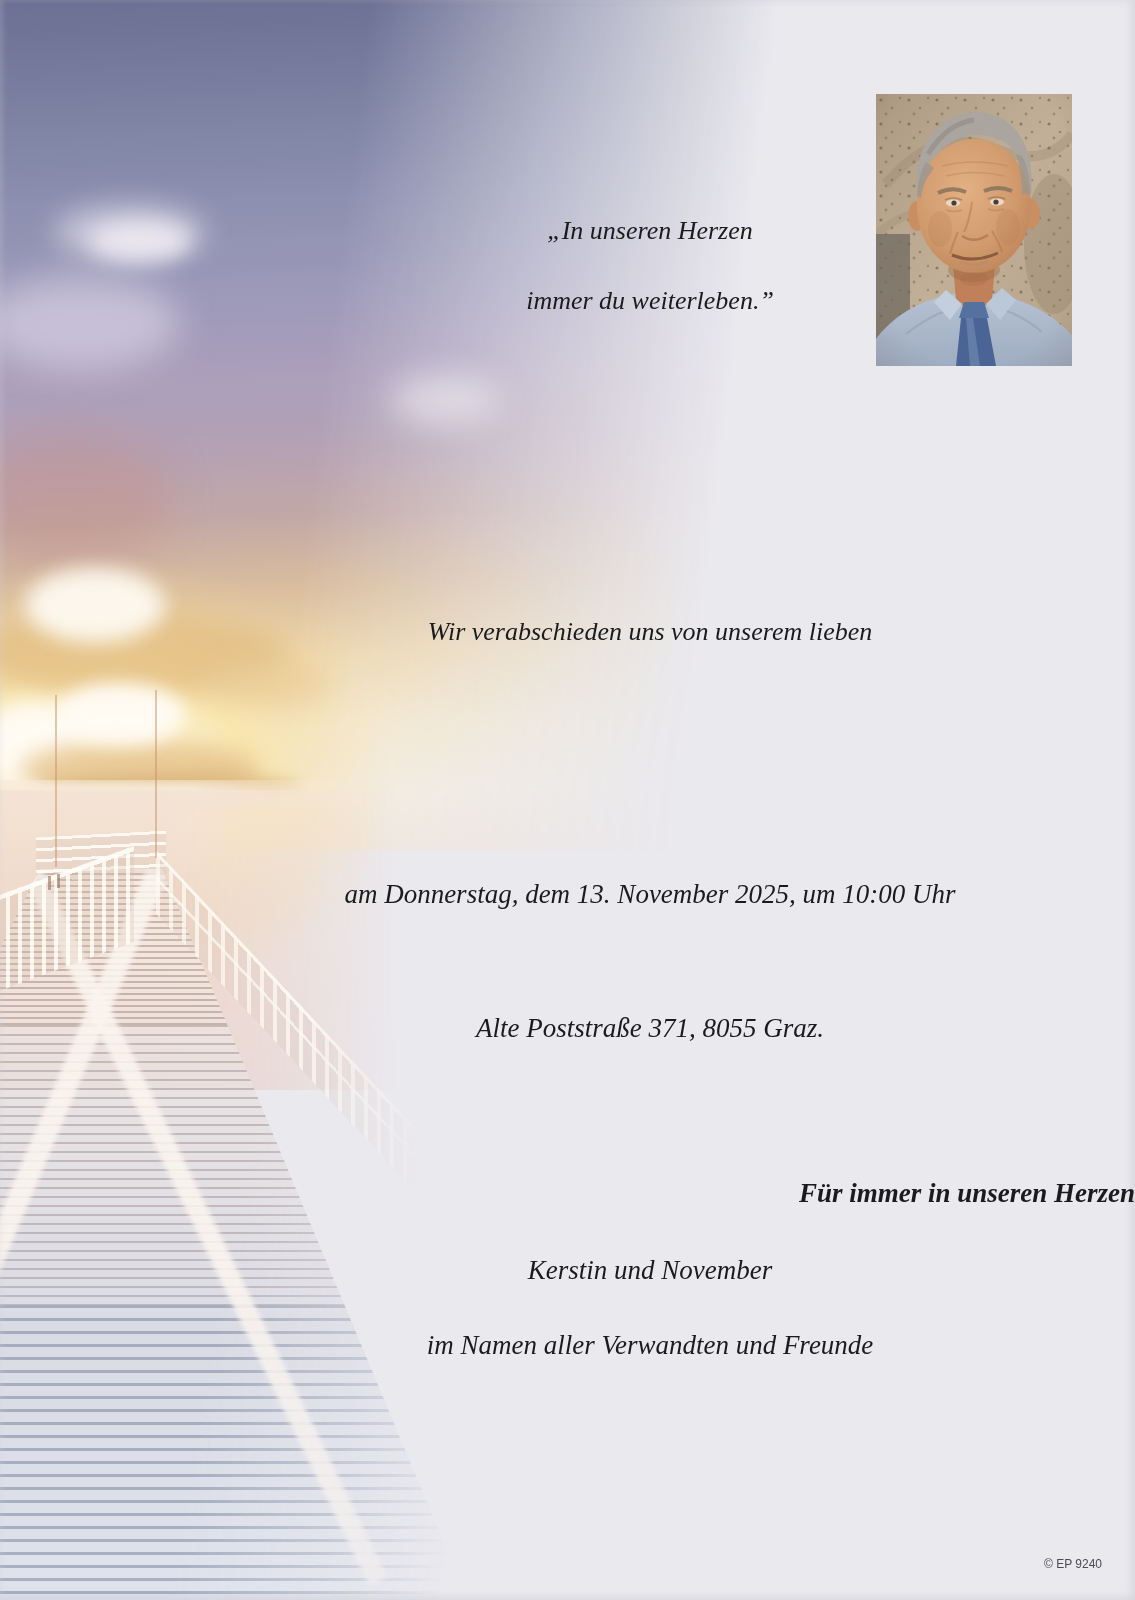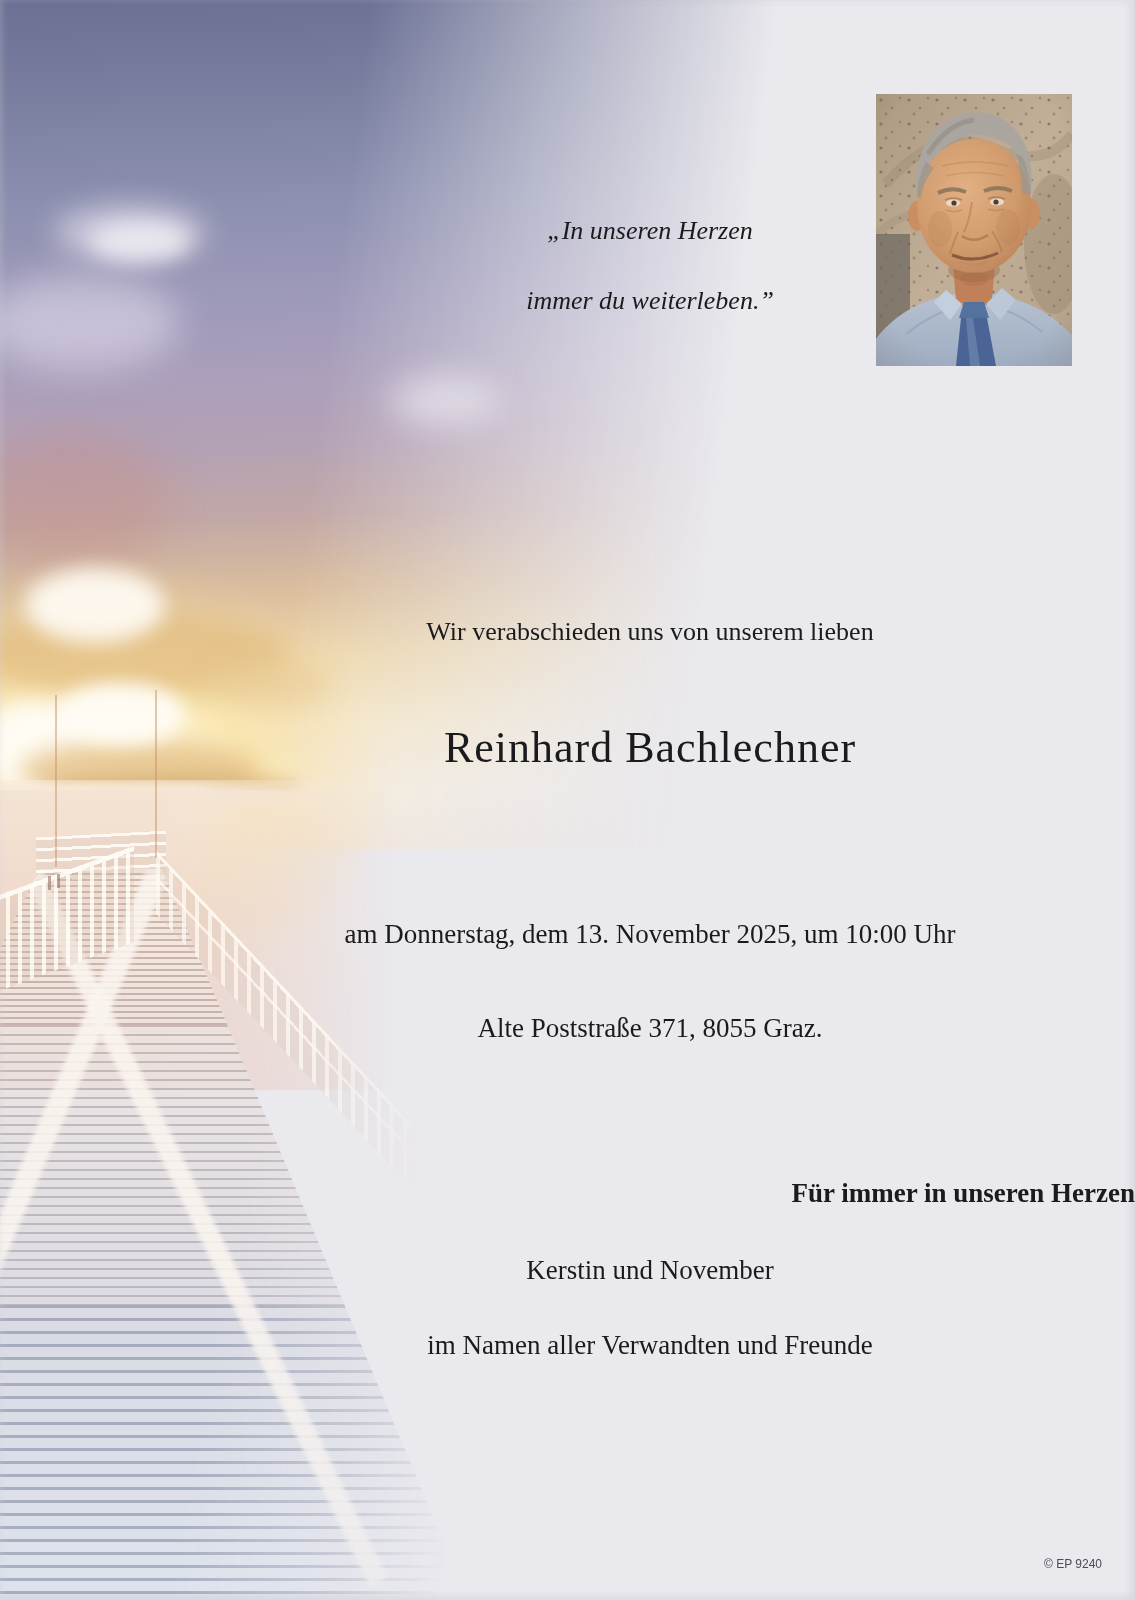--- a/index.html
+++ b/index.html
@@ -81,21 +81,21 @@
   .pole.p2{left:155px;top:690px;height:168px;}
   .post{width:3px;height:14px;background:rgba(140,100,80,.55);}
   .post.a{left:48px;top:876px;}
   .post.b{left:57px;top:874px;}
   
   .photo{position:absolute;left:876px;top:94px;width:196px;height:272px;}
   .photo svg{display:block;}
   
   .text-col{position:absolute;left:165px;top:0;width:970px;height:100%;margin-top:47px;}
   .line{position:absolute;left:0;width:100%;text-align:center;line-height:1.05;
-    color:var(--ink,#1b1b1d);white-space:nowrap;}
+    color:var(--ink,#1b1b1d);white-space:nowrap;font-style:italic;}
   .quote{font-style:italic;font-size:26px;}
   .body-line{font-size:27px;}
   .intro{font-size:26px;}
   .name{font-size:44px;letter-spacing:1px;}
   .dates{font-size:22px;font-weight:bold;letter-spacing:.5px;}
   .bold-line{font-size:27px;font-weight:bold;text-align:right;}
   .copyright{position:absolute;right:33px;top:1557px;font-family:"Liberation Sans",sans-serif;
     font-size:12px;color:#4b4b52;}
 </style>
 </head>
@@ -212,23 +212,22 @@
       <rect width="196" height="272" fill="url(#vigG)"></rect>
     </svg>
   </div>
 
   <div class="text-col">
     <div class="line quote" style="top:170px">„In unseren Herzen</div>
     <div class="line quote" style="top:240px">immer du weiterleben.”</div>
 
     <div class="line intro" style="top:571px">Wir verabschieden uns von unserem lieben</div>
 
-    <div class="line name" style="top:678px">Reinhard Bachlechner</div>
-
-    <div class="line body-line" style="top:873px">am Donnerstag, dem 13. November 2025, um 10:00 Uhr</div>
+
+    <div class="line body-line" style="top:833px">am Donnerstag, dem 13. November 2025, um 10:00 Uhr</div>
     <div class="line body-line" style="top:967px">Alte Poststraße 371, 8055 Graz.</div>
 
     <div class="line bold-line" style="top:1132px">Für immer in unseren Herzen</div>
     <div class="line body-line" style="top:1209px">Kerstin und November</div>
     <div class="line body-line" style="top:1284px">im Namen aller Verwandten und Freunde</div>
   </div>
 
   <div class="copyright">© EP 9240</div>
 </div>
 

